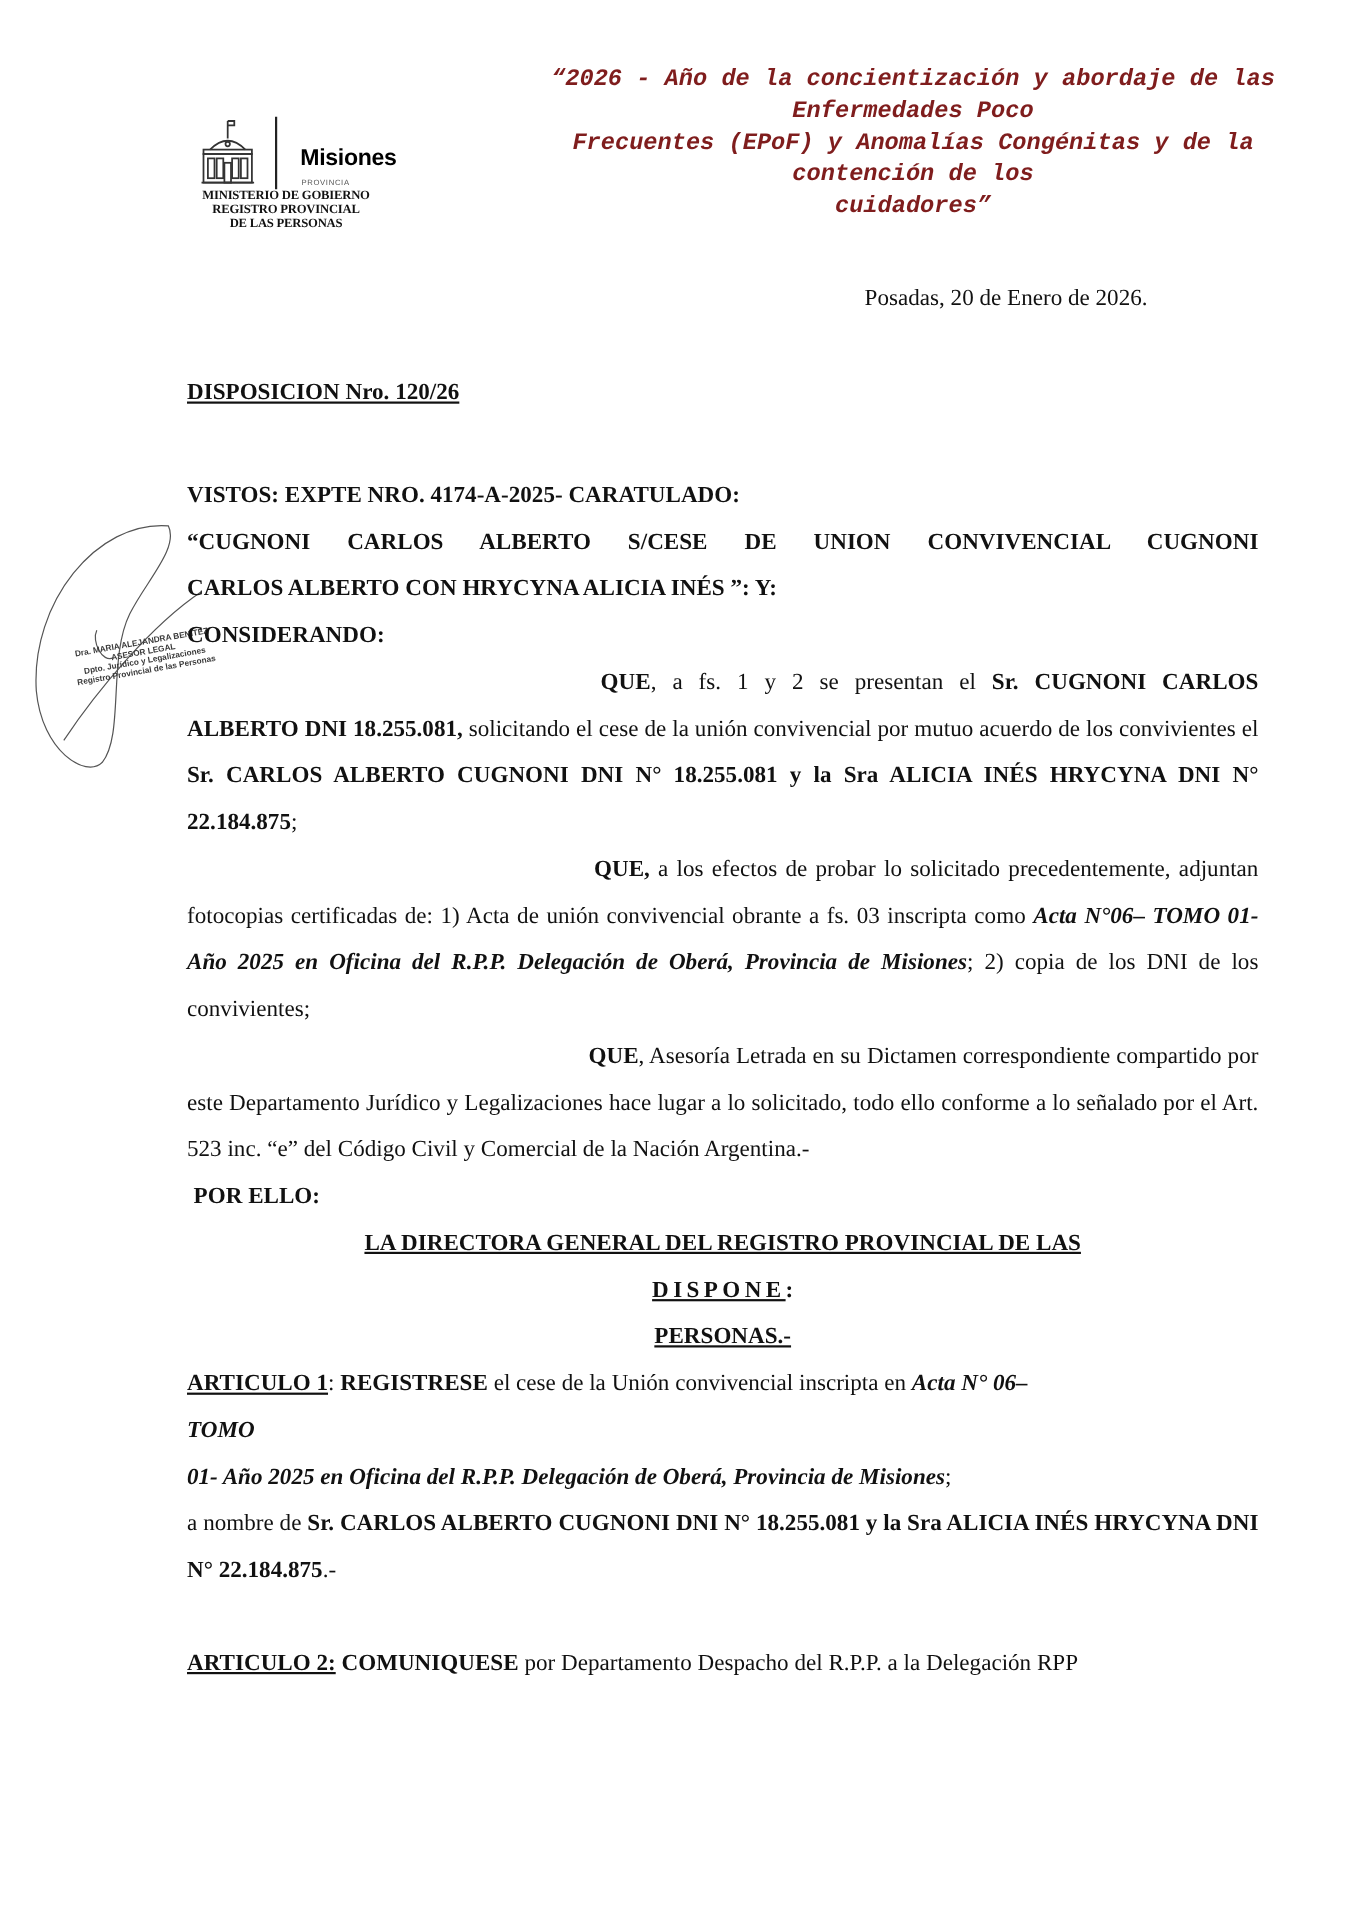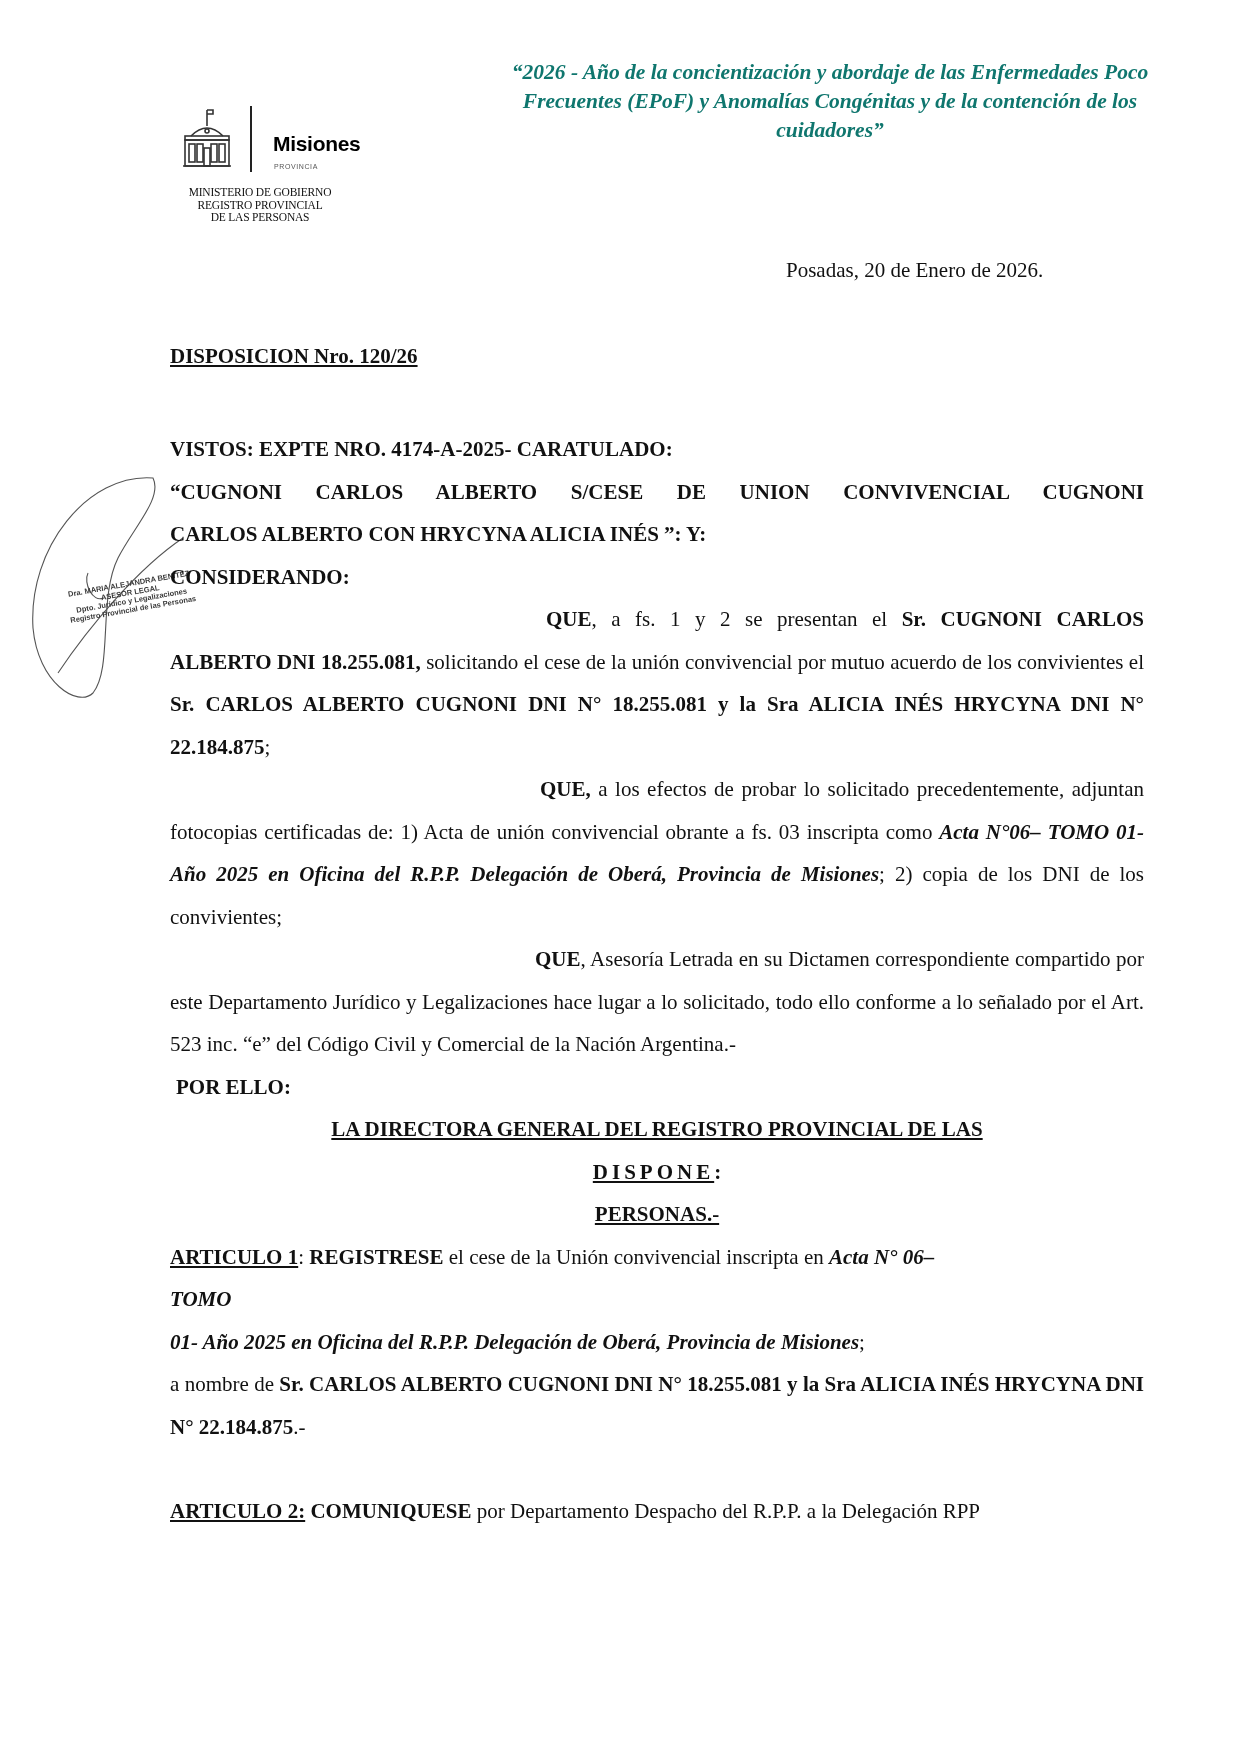--- a/index.html
+++ b/index.html
@@ -6,23 +6,23 @@
   body {
     width: 1242px; height: 1755px; position: relative; overflow: hidden;
     font-family: "Liberation Serif", serif; color: #111;
   }
   .abs { position: absolute; }
   
   .logo { left: 183px; top: 106px; width: 200px; height: 80px; }
   .logo svg { display: block; }
   .logo-name { position: absolute; left: 90px; top: 26px; font-family: "Liberation Sans", sans-serif; font-weight: bold; font-size: 21px; color: #000000; letter-spacing: -0.3px; text-align: right; }
   .logo-prov { position: absolute; left: 91px; top: 57px; font-family: "Liberation Sans", sans-serif; font-size: 7px; color: #555; letter-spacing: 0.6px; }
-  .ministry { left: 160px; top: 186px; width: 200px; text-align: center; font-size: 11.5px; font-weight: normal; line-height: 12.5px; letter-spacing: -0.2px; }
+  .ministry { left: 160px; top: 172px; width: 200px; text-align: center; font-size: 11.5px; font-weight: bold; line-height: 12.5px; letter-spacing: -0.2px; }
   .ministry div { white-space: nowrap; }
-  .motto { left: 470px; top: 58px; width: 720px; text-align: center; font-size: 21.5px; font-style: italic; font-weight: bold; line-height: 29px; color: #0f766e; }
+  .motto { left: 470px; top: 58px; width: 720px; text-align: center; font-size: 21.5px; font-style: italic; font-weight: bold; line-height: 29px; color: #7f1d1d; font-family: Liberation Mono, monospace; }
   .date { left: 786px; top: 258px; font-size: 21px; }
   .disp-title { left: 170px; top: 344px; font-size: 21px; font-weight: bold; text-decoration: underline; text-align: center; }
   
   .body { left: 170px; top: 428px; width: 974px; font-size: 21px; line-height: 42.5px; }
   .body p { margin: 0; text-align: justify; }
   .r { text-align: right; }
   .c { text-align: center !important; }
   .b { font-weight: bold; }
   .i { font-style: italic; }
   .u { text-decoration: underline; }

